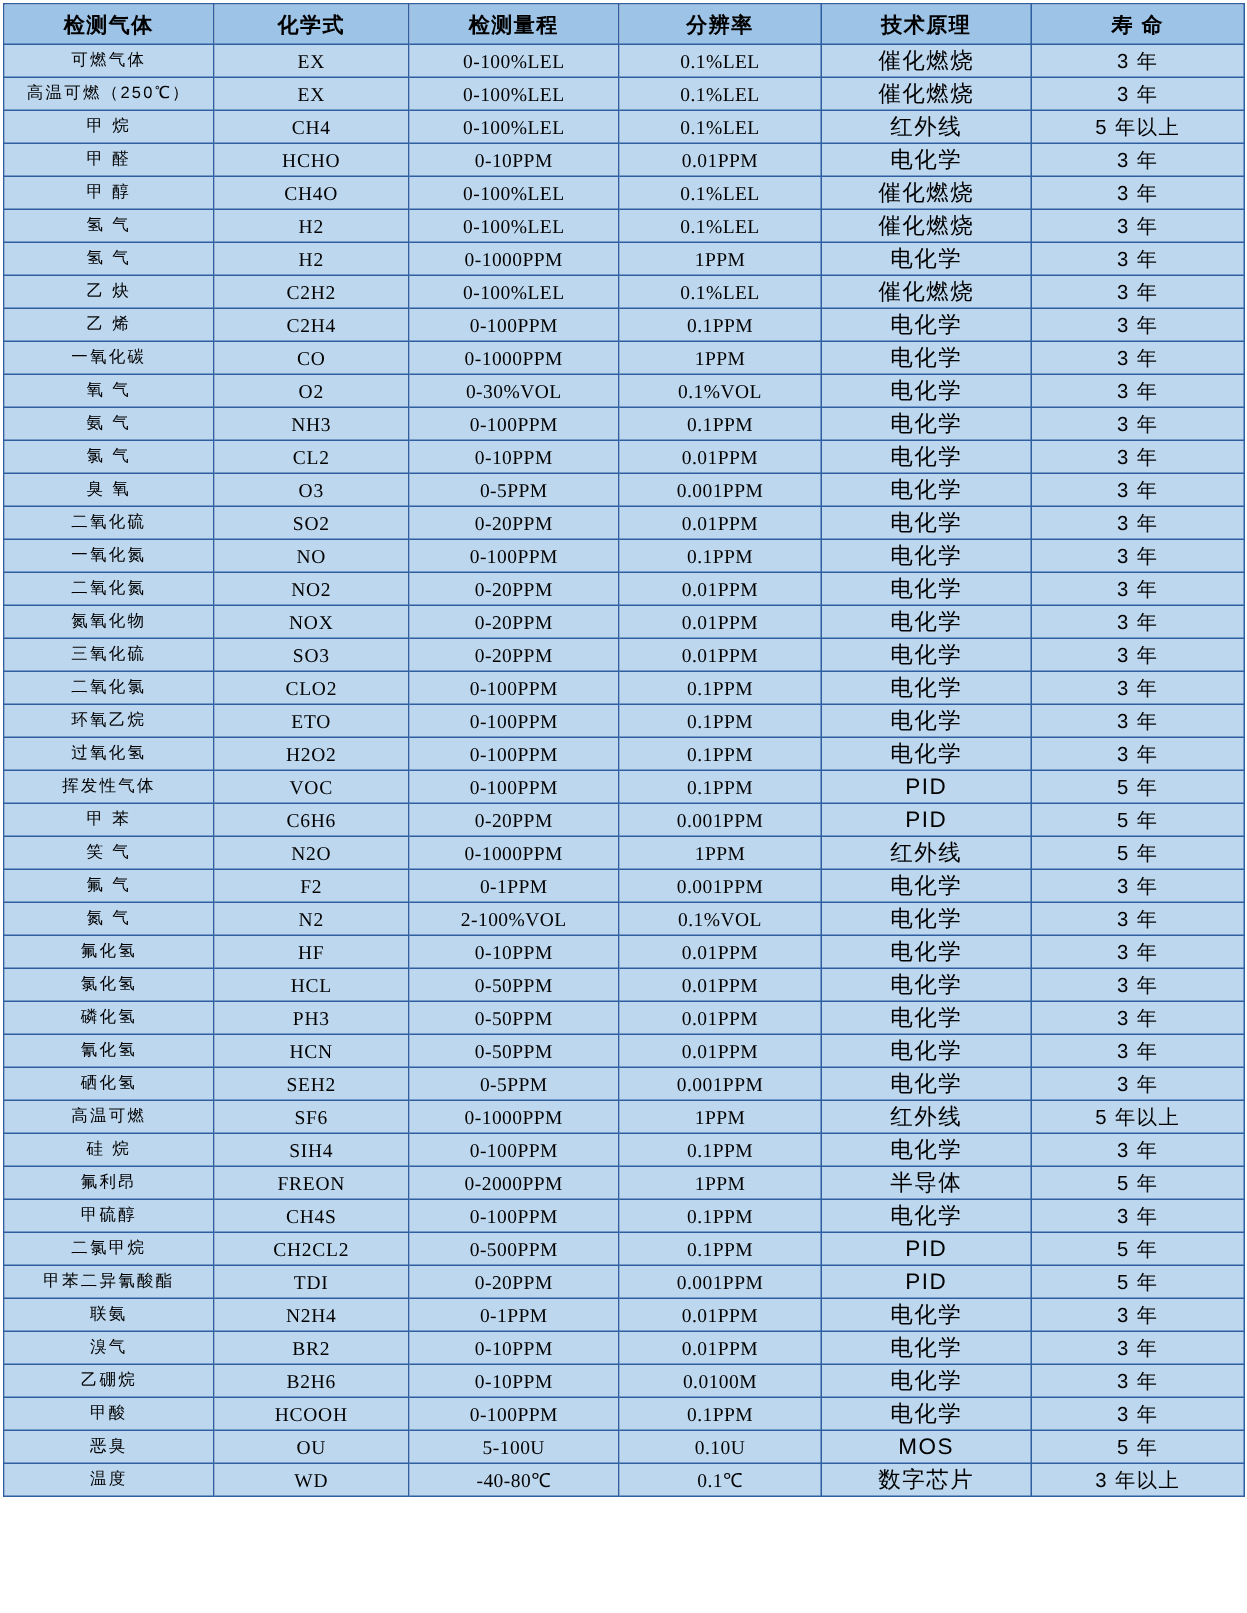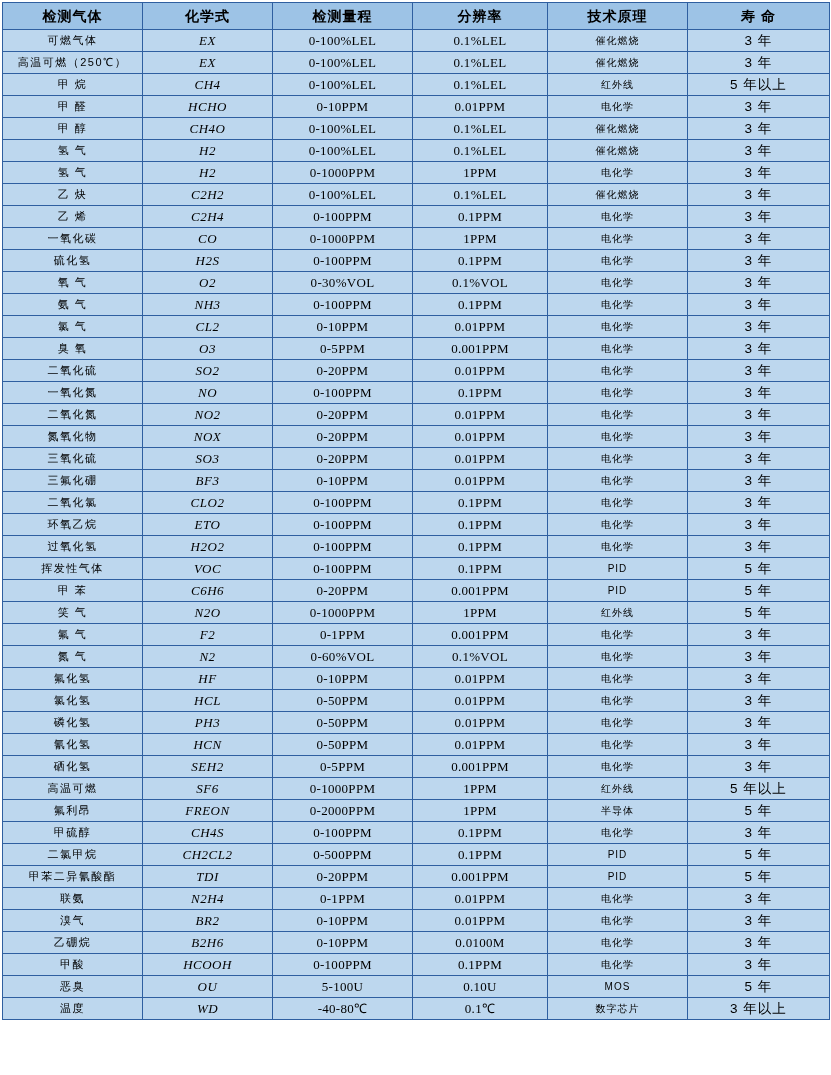--- a/index.html
+++ b/index.html
@@ -44,29 +44,28 @@
     letter-spacing: 1px;
   }
   td.c-name {
     font-size: 11px;
     letter-spacing: 1.5px;
   }
   td.c-formula {
     font-family: "Liberation Serif", serif;
     font-size: 13px;
     letter-spacing: 0.5px;
-    font-style: italic;
   }
   td.c-range, td.c-res {
     font-family: "Liberation Serif", serif;
     font-size: 13px;
     letter-spacing: 0.3px;
   }
   td.c-tech {
-    font-size: 10px;
+    font-size: 15px;
     letter-spacing: 1px;
   }
   td.c-life {
     font-size: 13.5px;
     letter-spacing: 1px;
     margin-top: 24px;
   }
   col.w1 { width: 140px; }
   col.w2 { width: 130px; }
   col.w3 { width: 140px; }
@@ -172,28 +171,20 @@
         </tr>
         <tr>
           <td class="c-name">一氧化碳</td>
           <td class="c-formula">CO</td>
           <td class="c-range">0-1000PPM</td>
           <td class="c-res">1PPM</td>
           <td class="c-tech">电化学</td>
           <td class="c-life">3 年</td>
         </tr>
         <tr>
-          <td class="c-name">硫化氢</td>
-          <td class="c-formula">H2S</td>
-          <td class="c-range">0-100PPM</td>
-          <td class="c-res">0.1PPM</td>
-          <td class="c-tech">电化学</td>
-          <td class="c-life">3 年</td>
-        </tr>
-        <tr>
           <td class="c-name">氧 气</td>
           <td class="c-formula">O2</td>
           <td class="c-range">0-30%VOL</td>
           <td class="c-res">0.1%VOL</td>
           <td class="c-tech">电化学</td>
           <td class="c-life">3 年</td>
         </tr>
         <tr>
           <td class="c-name">氨 气</td>
           <td class="c-formula">NH3</td>
@@ -247,28 +238,20 @@
           <td class="c-formula">NOX</td>
           <td class="c-range">0-20PPM</td>
           <td class="c-res">0.01PPM</td>
           <td class="c-tech">电化学</td>
           <td class="c-life">3 年</td>
         </tr>
         <tr>
           <td class="c-name">三氧化硫</td>
           <td class="c-formula">SO3</td>
           <td class="c-range">0-20PPM</td>
-          <td class="c-res">0.01PPM</td>
-          <td class="c-tech">电化学</td>
-          <td class="c-life">3 年</td>
-        </tr>
-        <tr>
-          <td class="c-name">三氟化硼</td>
-          <td class="c-formula">BF3</td>
-          <td class="c-range">0-10PPM</td>
           <td class="c-res">0.01PPM</td>
           <td class="c-tech">电化学</td>
           <td class="c-life">3 年</td>
         </tr>
         <tr>
           <td class="c-name">二氧化氯</td>
           <td class="c-formula">CLO2</td>
           <td class="c-range">0-100PPM</td>
           <td class="c-res">0.1PPM</td>
           <td class="c-tech">电化学</td>
@@ -318,21 +301,21 @@
           <td class="c-name">氟 气</td>
           <td class="c-formula">F2</td>
           <td class="c-range">0-1PPM</td>
           <td class="c-res">0.001PPM</td>
           <td class="c-tech">电化学</td>
           <td class="c-life">3 年</td>
         </tr>
         <tr>
           <td class="c-name">氮 气</td>
           <td class="c-formula">N2</td>
-          <td class="c-range">0-60%VOL</td>
+          <td class="c-range">2-100%VOL</td>
           <td class="c-res">0.1%VOL</td>
           <td class="c-tech">电化学</td>
           <td class="c-life">3 年</td>
         </tr>
         <tr>
           <td class="c-name">氟化氢</td>
           <td class="c-formula">HF</td>
           <td class="c-range">0-10PPM</td>
           <td class="c-res">0.01PPM</td>
           <td class="c-tech">电化学</td>
@@ -372,20 +355,28 @@
         </tr>
         <tr>
           <td class="c-name">高温可燃</td>
           <td class="c-formula">SF6</td>
           <td class="c-range">0-1000PPM</td>
           <td class="c-res">1PPM</td>
           <td class="c-tech">红外线</td>
           <td class="c-life">5 年以上</td>
         </tr>
         <tr>
+          <td class="c-name">硅 烷</td>
+          <td class="c-formula">SIH4</td>
+          <td class="c-range">0-100PPM</td>
+          <td class="c-res">0.1PPM</td>
+          <td class="c-tech">电化学</td>
+          <td class="c-life">3 年</td>
+        </tr>
+        <tr>
           <td class="c-name">氟利昂</td>
           <td class="c-formula">FREON</td>
           <td class="c-range">0-2000PPM</td>
           <td class="c-res">1PPM</td>
           <td class="c-tech">半导体</td>
           <td class="c-life">5 年</td>
         </tr>
         <tr>
           <td class="c-name">甲硫醇</td>
           <td class="c-formula">CH4S</td>

